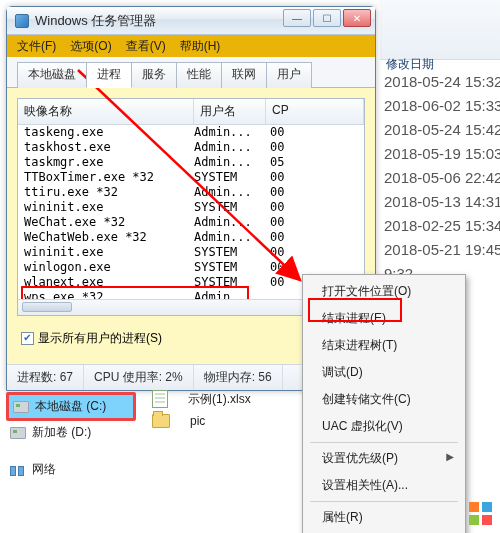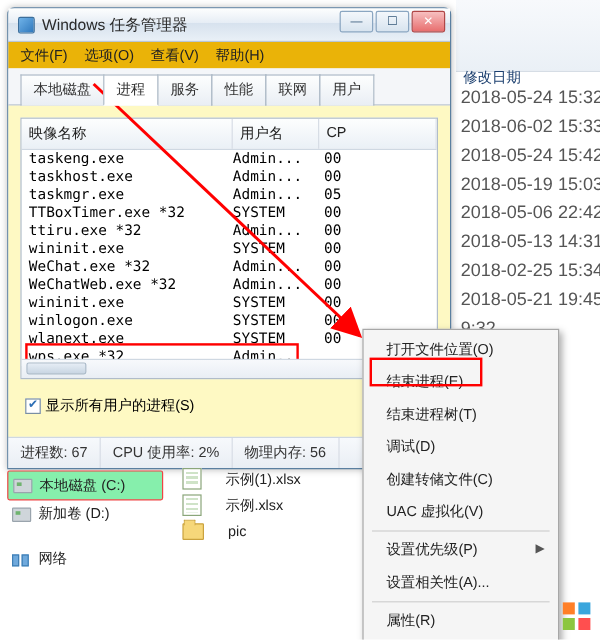--- a/index.html
+++ b/index.html
@@ -123,21 +123,21 @@
   }
   .tm-status > div {
     padding: 4px 10px; border-right:1px solid #d7dde5;
   }
 
   
   .tree {
     position:absolute; left:6px; top: 392px; width: 130px;
   }
   .tree-item { display:flex; align-items:center; gap:6px; padding:3px 4px; color:#222;}
-  .tree-item.sel { background:#86efac; border:1px solid #ef4444; border-radius:2px;}
+  .tree-item.sel { background:#7dd3fc; border:3px solid #ef4444; border-radius:2px;}
   .drive-icon { width:16px;height:12px;background:#cfd5da;border:1px solid #9aa4ad;border-radius:1px;position:relative;}
   .drive-icon::after{content:"";position:absolute;left:2px;top:2px;width:4px;height:3px;background:#6fb36f;}
   .net-icon { width:16px;height:16px; display:flex; gap:2px;}
   .net-icon span{width:6px;height:10px;background:#6fa9dc;border:1px solid #3f7fb5;margin-top:4px;}
   .files {
     position:absolute; left: 152px; top: 388px; width: 140px;
   }
   .file-row { display:flex; align-items:center; gap:20px; height:22px; color:#222;}
   .xls-icon { width:16px;height:18px;background:#fff;border:1px solid #8aa67a;position:relative;}
   .xls-icon::before{content:"";position:absolute;left:2px;top:2px;right:2px;bottom:2px;background:repeating-linear-gradient(#cfe3c8,#cfe3c8 2px,#fff 2px,#fff 4px);}
@@ -334,24 +334,20 @@
     <span>网络</span>
   </div>
 </div>
 
 <div class="files" id="files">
     <div class="file-row">
       <span class="xls-icon"></span>
       <span>示例(1).xlsx</span>
     </div>
     <div class="file-row">
-      <span class="xls-icon"></span>
-      <span>示例.xlsx</span>
-    </div>
-    <div class="file-row">
       <span class="folder-icon"></span>
       <span>pic</span>
     </div>
   </div>
 
 <div class="ctx" id="ctx">
     <div class="ctx-item">打开文件位置(O)</div>
     <div class="ctx-item">结束进程(E)</div>
     <div class="ctx-item">结束进程树(T)</div>
     <div class="ctx-item">调试(D)</div>

